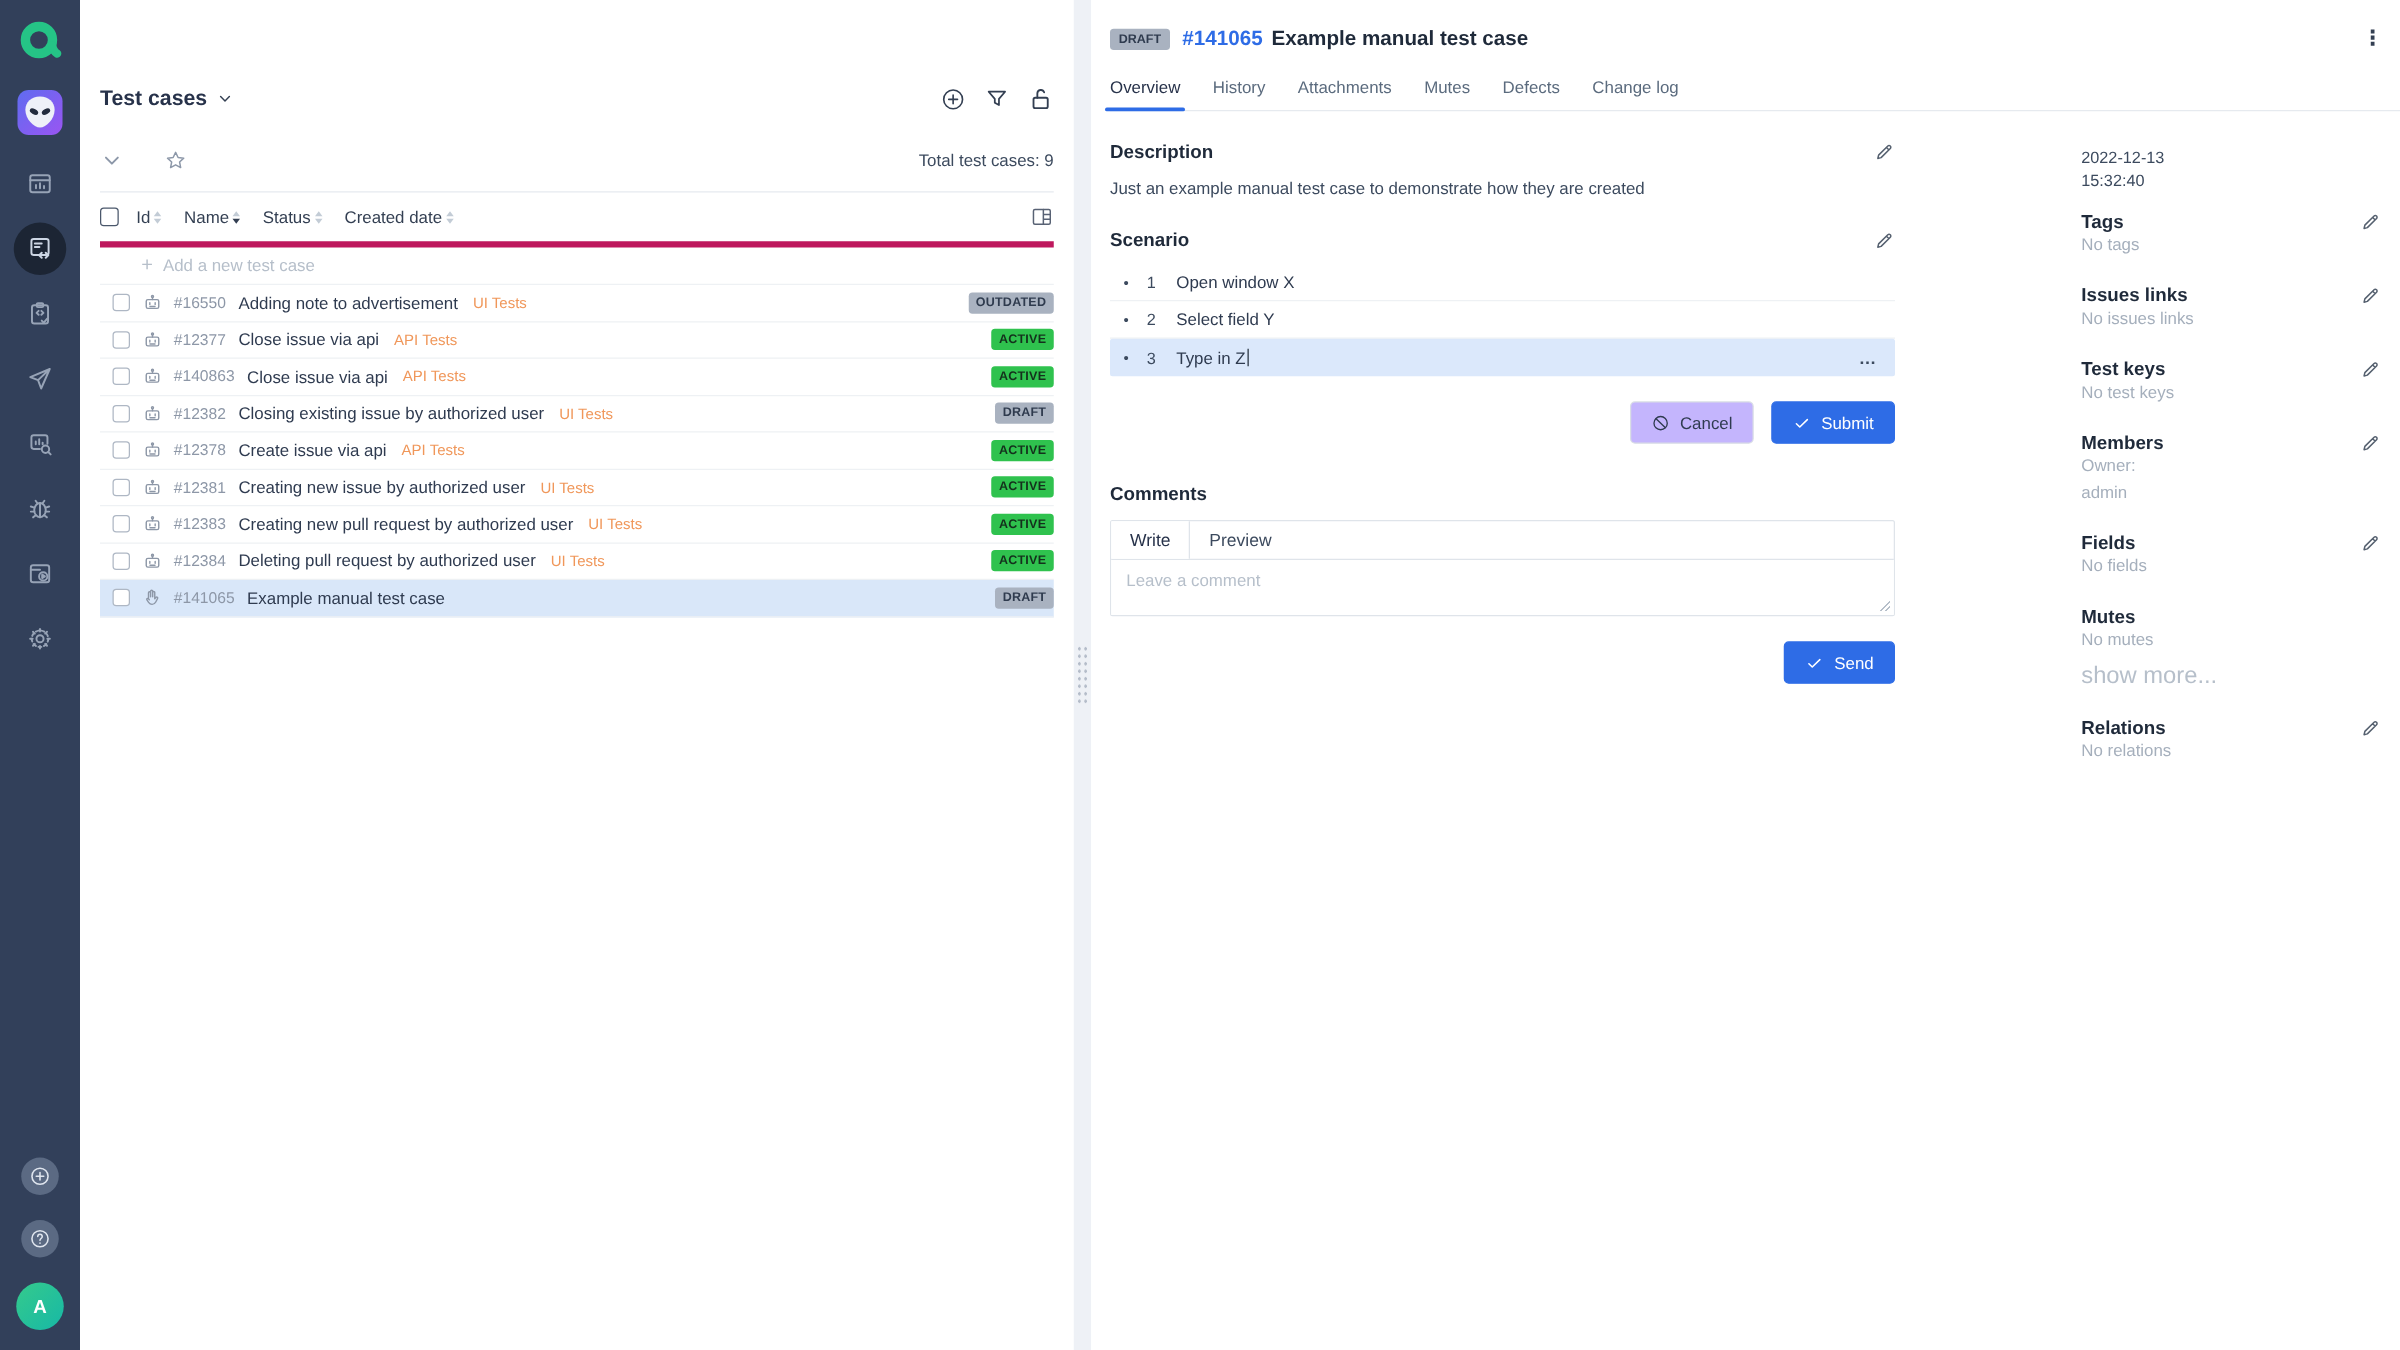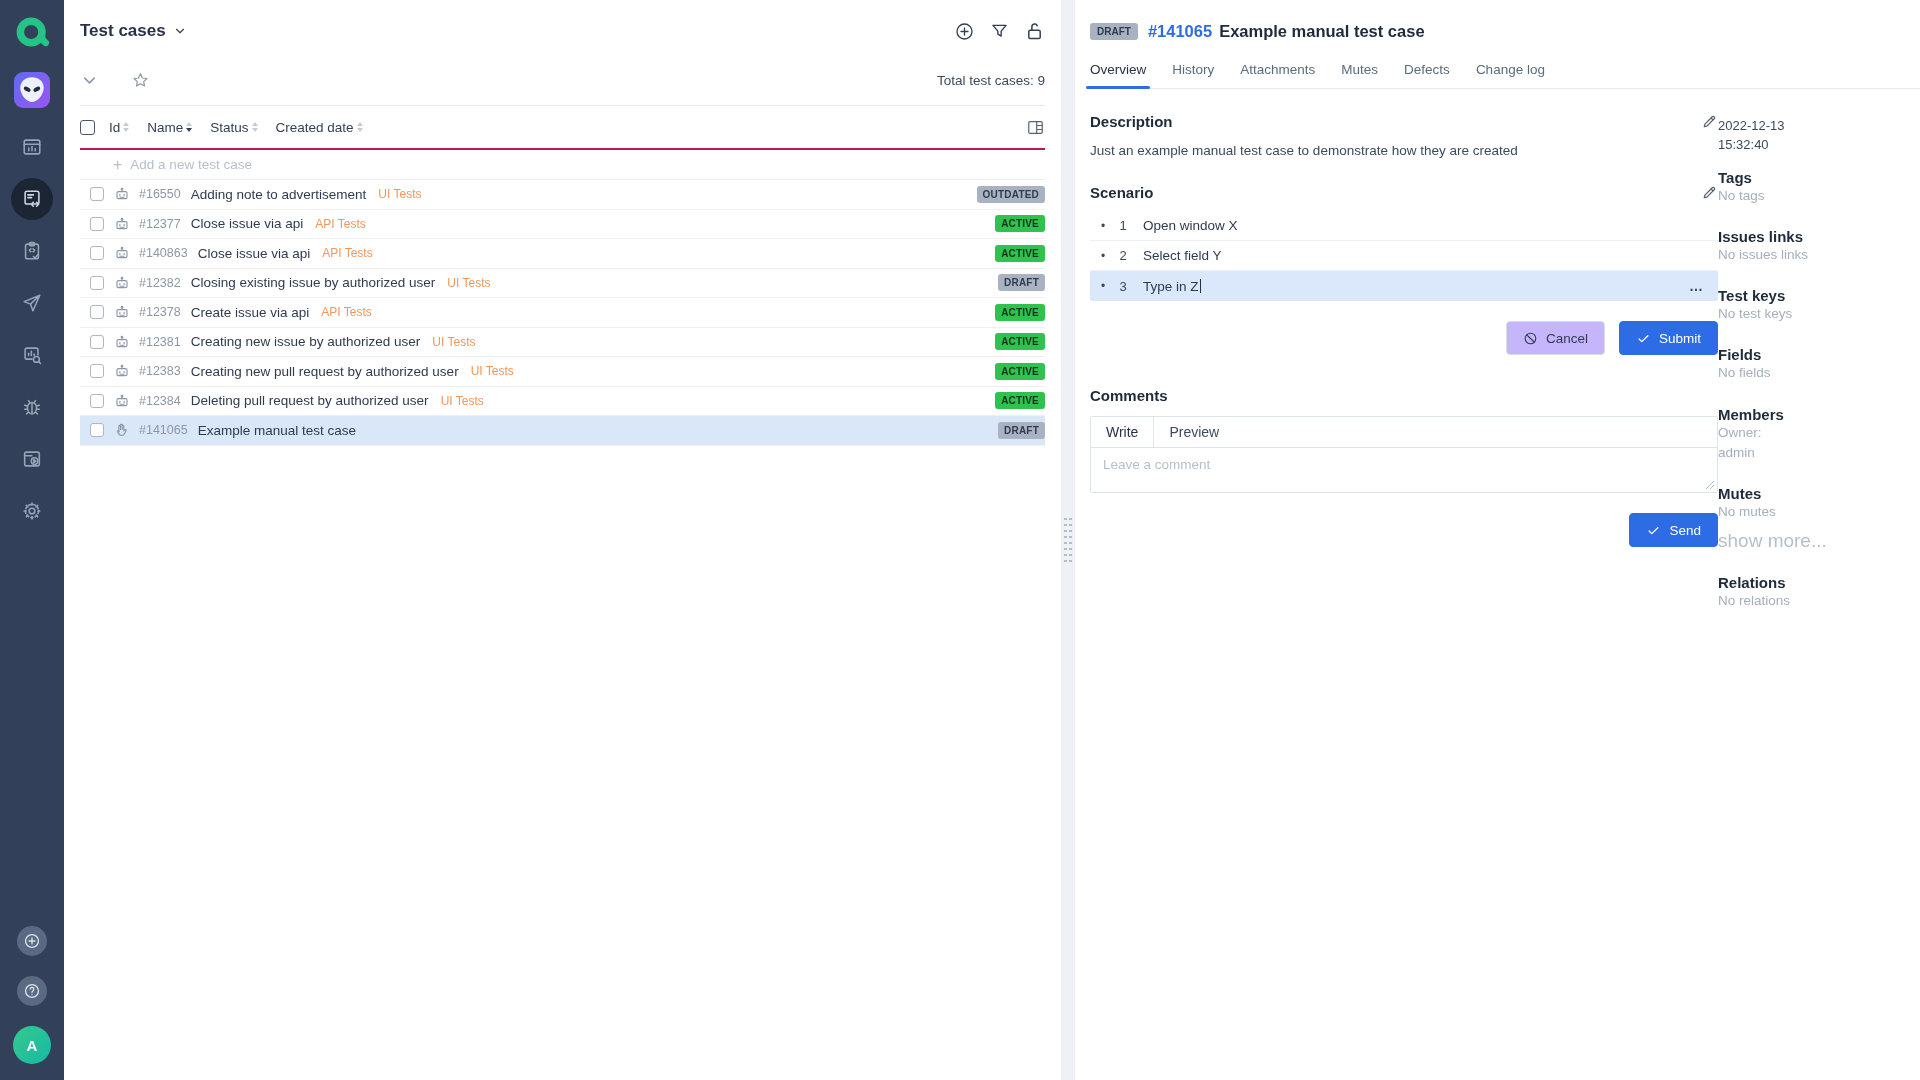--- a/index.html
+++ b/index.html
@@ -20,34 +20,34 @@
   .rail-item { width:42px; height:42px; border-radius:50%; display:flex; align-items:center; justify-content:center; color:#97a3b6; cursor:pointer; }
   .rail-item svg { width:22px; height:22px; }
   .rail-item.active { background:#1c2534; color:#cdd6e4; }
   .rail-bottom { margin-top:auto; display:flex; flex-direction:column; align-items:center; gap:20px; padding-bottom:16px; }
   .rail-circle { width:30px; height:30px; border-radius:50%; background:#5b6a83; color:#dfe5ee; display:flex; align-items:center; justify-content:center; cursor:pointer; }
   .rail-circle svg { width:18px; height:18px; }
   .user-avatar { width:38px; height:38px; border-radius:50%; background:linear-gradient(135deg,#35ca8c,#17b8a6);
     color:#fff; font-size:15px; font-weight:bold; display:flex; align-items:center; justify-content:center; cursor:pointer; }
 
   
-  .list-panel { width:997px; flex-shrink:0; padding:0 16px; background:#fff; }
+  .list-panel { width:795px; flex-shrink:0; padding:0 16px; background:#fff;margin-top:48px; }
   .lp-titlebar { display:flex; align-items:center; margin-top:17px; height:28px; }
   .lp-title { font-size:17px; font-weight:bold; color:#27324a; cursor:pointer; display:flex; align-items:center; gap:7px;}
   .lp-title svg { width:14px; height:14px; color:#333f52;}
   .lp-actions { margin-left:auto; display:flex; gap:14px; color:#333f52;}
   .lp-actions .act { width:21px; height:21px; cursor:pointer; }
   .lp-actions svg { width:21px; height:21px; }
   .lp-toolbar { display:flex; align-items:center; margin-top:22px; height:26px;gap:16px; }
   .lp-toolbar .tb-ic { width:19px; height:19px; color:#8d98a9; cursor:pointer; margin-right:16px;}
   .lp-toolbar svg { width:19px; height:19px; }
   .lp-total { margin-left:auto; font-size:13.5px; color:#3c4a5e; }
   .lp-divider { border-top:1px solid #e6eaef; margin-top:12px; }
 
-  .thead { display:flex; align-items:center; height:44px; border-bottom:2px solid #be185d; font-size:13.5px; color:#333f52; }
+  .thead { display:flex; align-items:center; height:44px; border-bottom:5px solid #be185d; font-size:13.5px; color:#333f52; }
   .thead .cbx { margin-right:14px; }
   .th { display:flex; align-items:center; gap:3px; cursor:pointer; }
   .th + .th { margin-left:18px; }
   .sort { display:flex; flex-direction:column; line-height:0; gap:2px;}
   .sort i { width:0; height:0; border-left:3.5px solid transparent; border-right:3.5px solid transparent; display:block;}
   .sort .up { border-bottom:4.5px solid #c3ccd6; }
   .sort .dn { border-top:4.5px solid #c3ccd6; }
   .sort .dark.dn { border-top-color:#333f52; }
   .th-settings { margin-left:auto; width:19px; height:19px; color:#5a6activ; color:#586274; cursor:pointer;}
   .th-settings svg { width:19px; height:19px;}
@@ -612,39 +612,39 @@
        <span class="pencil">
                   <svg viewBox="0 0 24 24" fill="none" stroke="currentColor" stroke-width="1.7" stroke-linecap="round" stroke-linejoin="round" style="width:100%;height:100%;display:block">
                     <path d="M4.6 19.4l.9-3.7L15.9 5.3a1.9 1.9 0 0 1 2.7 0l.1.1a1.9 1.9 0 0 1 0 2.7L8.3 18.5zM14.3 7l2.7 2.7"></path>
                   </svg>
                 </span>
      </div>
               <div class="meta-val">No test keys</div>
             </div>
             <div class="meta-sec">
               <div class="meta-row">
+       <span class="meta-title">Members</span>
+       <span class="pencil">
+                  <svg viewBox="0 0 24 24" fill="none" stroke="currentColor" stroke-width="1.7" stroke-linecap="round" stroke-linejoin="round" style="width:100%;height:100%;display:block">
+                    <path d="M4.6 19.4l.9-3.7L15.9 5.3a1.9 1.9 0 0 1 2.7 0l.1.1a1.9 1.9 0 0 1 0 2.7L8.3 18.5zM14.3 7l2.7 2.7"></path>
+                  </svg>
+                </span>
+     </div>
+              <div class="meta-val">Owner:<br>admin</div>
+            </div>
+            <div class="meta-sec">
+              <div class="meta-row">
        <span class="meta-title">Fields</span>
        <span class="pencil">
                   <svg viewBox="0 0 24 24" fill="none" stroke="currentColor" stroke-width="1.7" stroke-linecap="round" stroke-linejoin="round" style="width:100%;height:100%;display:block">
                     <path d="M4.6 19.4l.9-3.7L15.9 5.3a1.9 1.9 0 0 1 2.7 0l.1.1a1.9 1.9 0 0 1 0 2.7L8.3 18.5zM14.3 7l2.7 2.7"></path>
                   </svg>
                 </span>
      </div>
               <div class="meta-val">No fields</div>
-            </div>
-            <div class="meta-sec">
-              <div class="meta-row">
-       <span class="meta-title">Members</span>
-       <span class="pencil">
-                  <svg viewBox="0 0 24 24" fill="none" stroke="currentColor" stroke-width="1.7" stroke-linecap="round" stroke-linejoin="round" style="width:100%;height:100%;display:block">
-                    <path d="M4.6 19.4l.9-3.7L15.9 5.3a1.9 1.9 0 0 1 2.7 0l.1.1a1.9 1.9 0 0 1 0 2.7L8.3 18.5zM14.3 7l2.7 2.7"></path>
-                  </svg>
-                </span>
-     </div>
-              <div class="meta-val">Owner:<br>admin</div>
             </div>
             <div class="meta-sec">
               <div class="meta-row">
        <span class="meta-title">Mutes</span>
 
      </div>
               <div class="meta-val">No mutes</div>
               <div class="meta-extra">show more...</div>
             </div>
             <div class="meta-sec">

